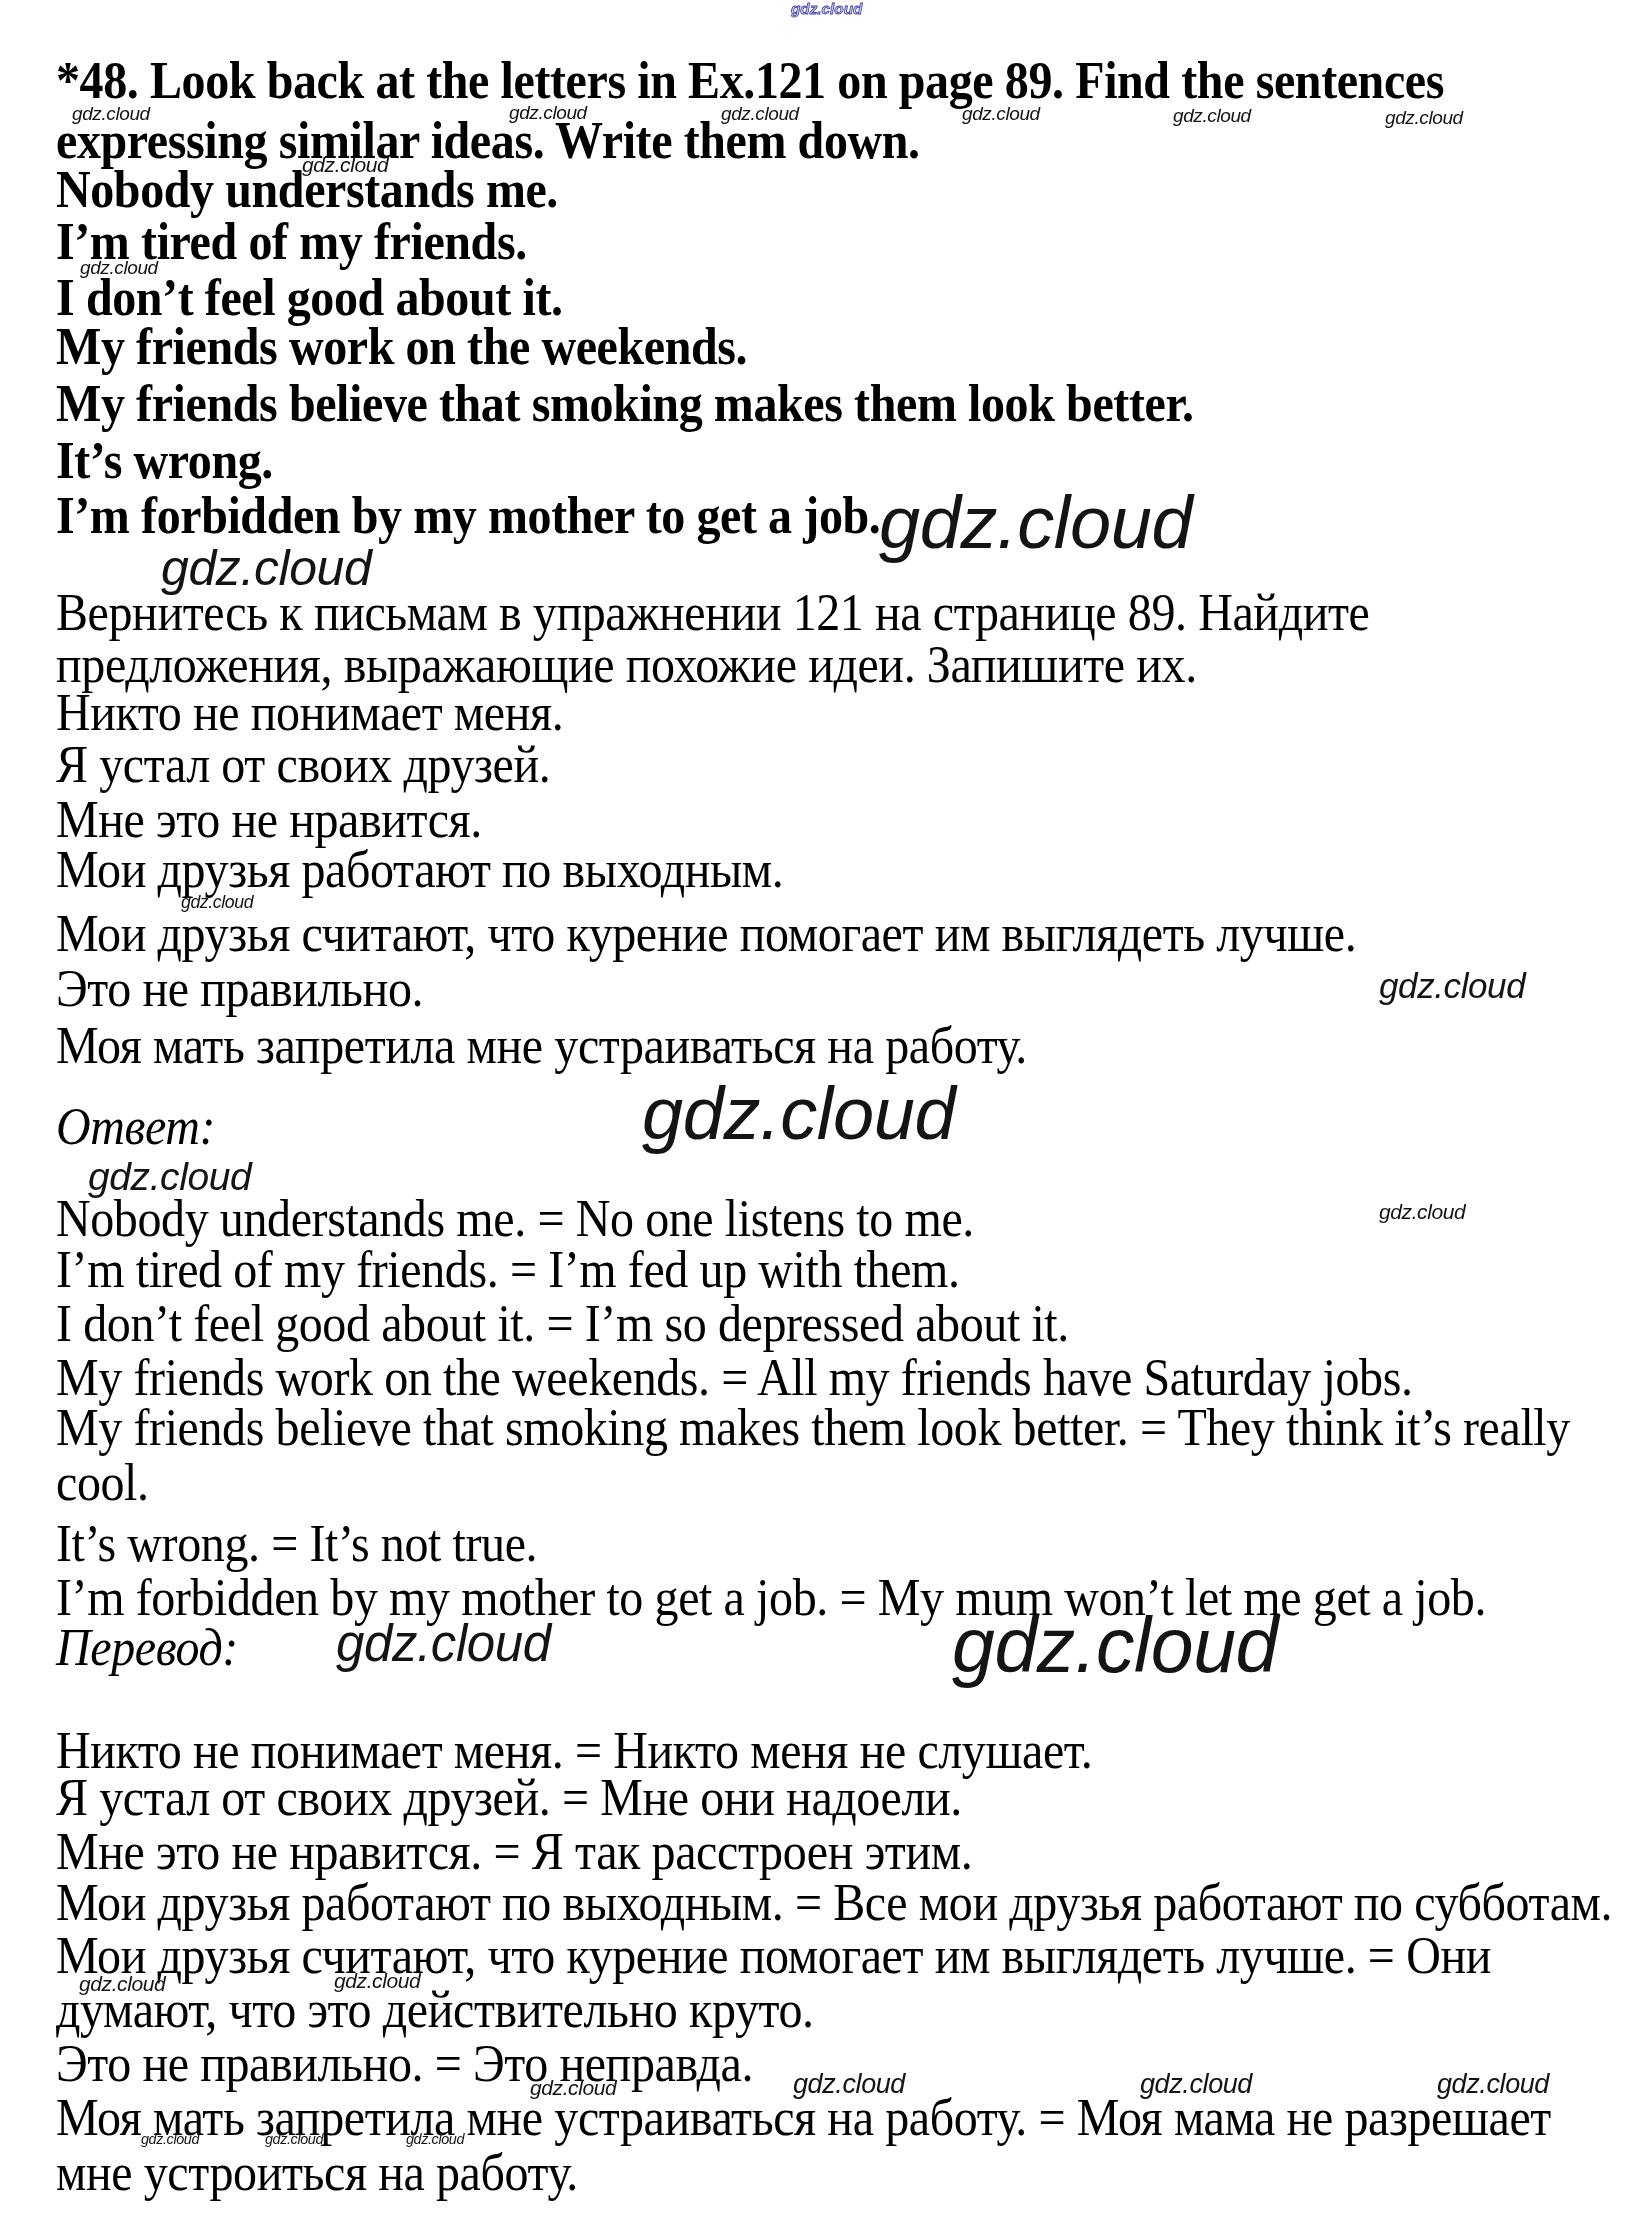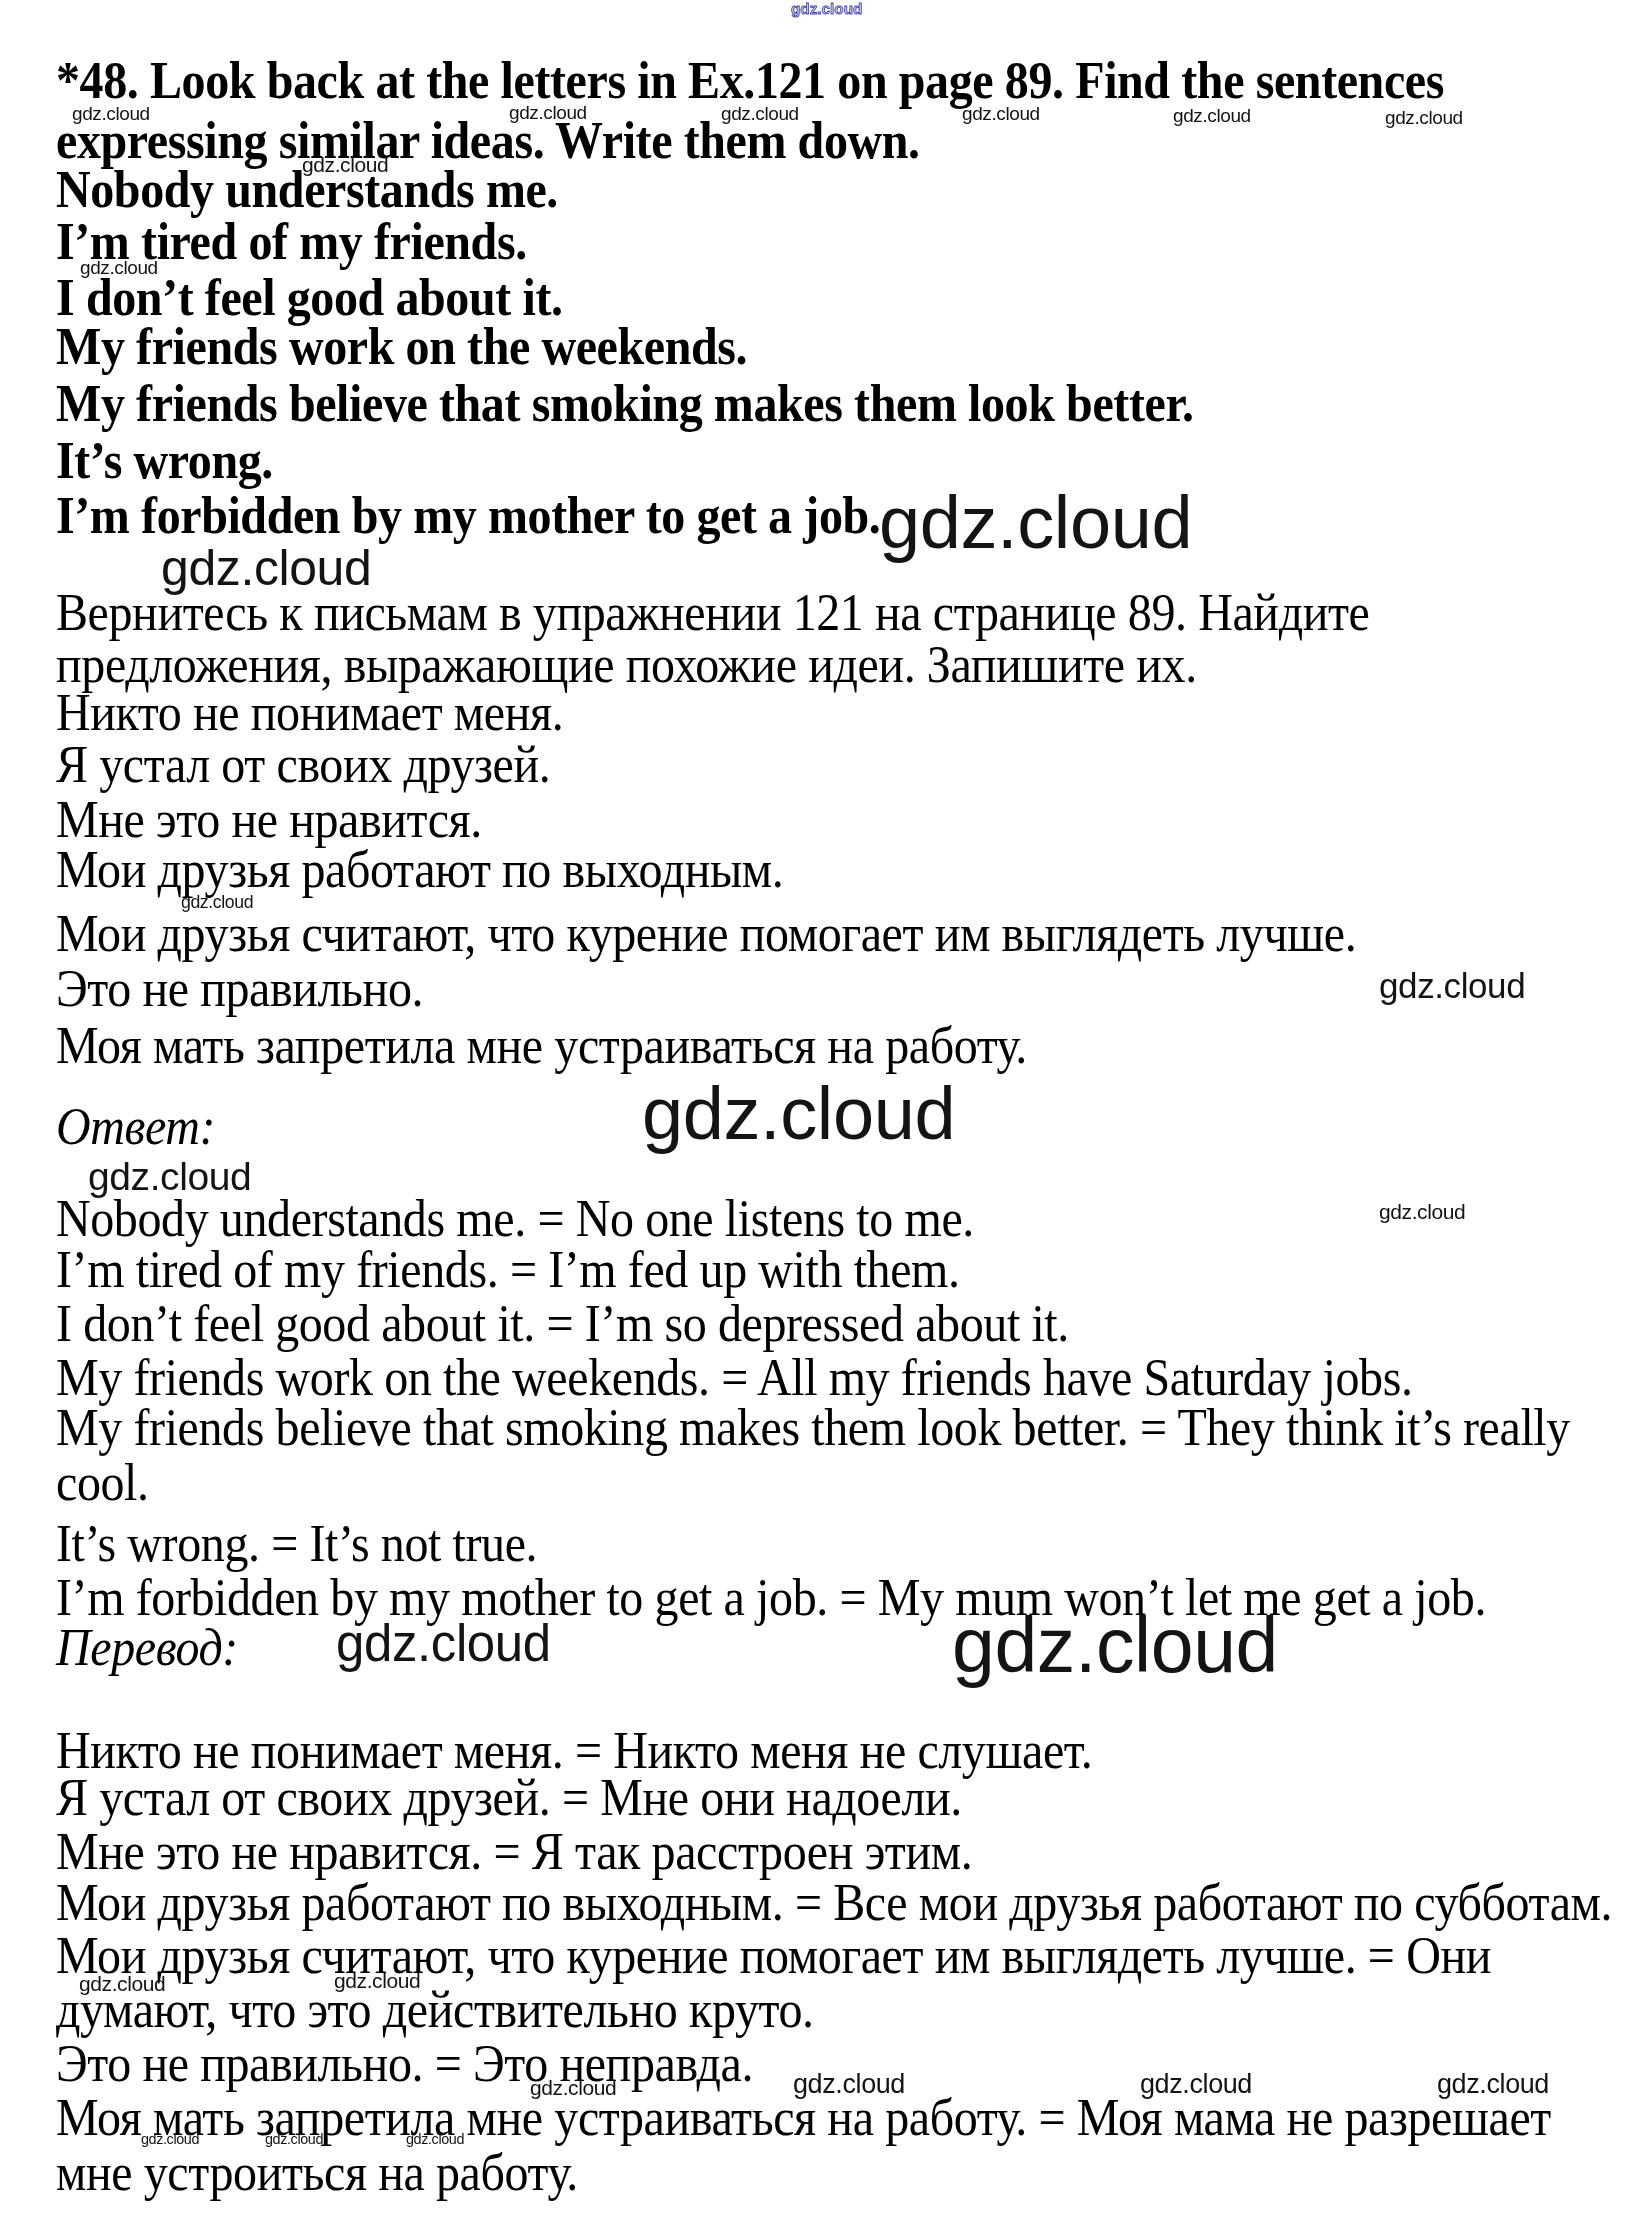--- a/index.html
+++ b/index.html
@@ -23,20 +23,21 @@
   }
   .bold   { font-weight:bold; }
   .italic { font-style:italic; }
   .wm {
     position:absolute;
     font-family:"Liberation Sans", sans-serif;
     color:#141414;
     line-height:1;
     white-space:nowrap;
     letter-spacing:-0.4px;
+    font-style:italic;
   }
   .wm-outline {
     color:rgba(95,95,190,0.35);
     -webkit-text-stroke:0.8px #3f3fae;
     font-weight:bold;
     letter-spacing:0;
   }
 </style>
 </head>
 <body>

